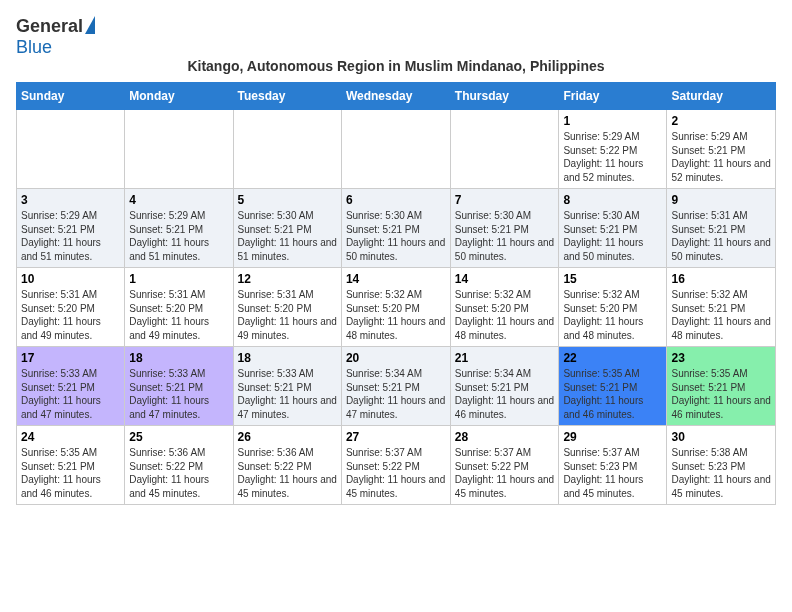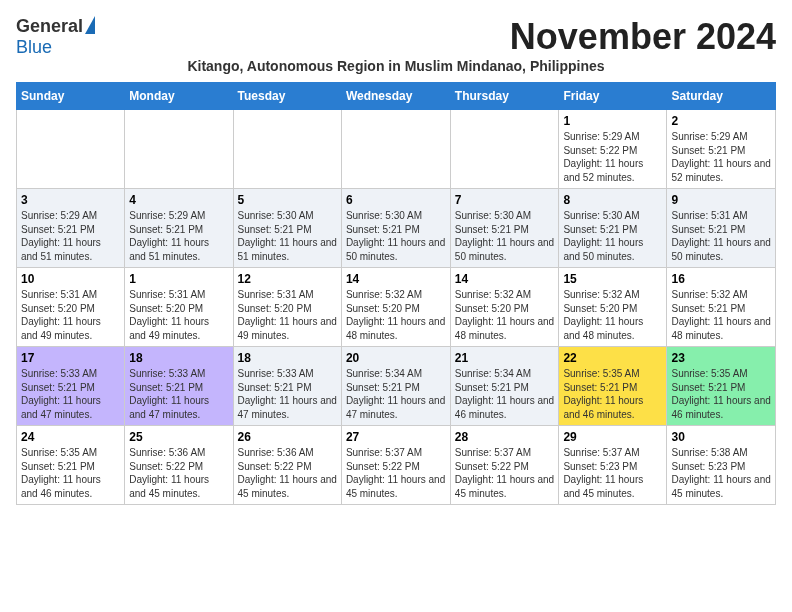--- a/index.html
+++ b/index.html
@@ -90,21 +90,20 @@
 <div class="header">
   <div class="logo">
     <div class="logo-text">
       <span class="logo-general">General</span>
       <div class="logo-triangle"></div>
     </div>
     <div style="display:flex;align-items:center;">
       <span class="logo-blue" style="font-size:18px;font-weight:normal;">Blue</span>
     </div>
   </div>
-  <div class="month-title">November 2024</div>
 </div>
 
 <div class="subtitle">Kitango, Autonomous Region in Muslim Mindanao, Philippines</div>
 
 <table class="calendar">
   <thead>
     <tr>
     <th>Sunday</th>
         <th>Monday</th>
         <th>Tuesday</th>
@@ -246,21 +245,21 @@
           <div class="day-info" style="white-space: pre-line;">Sunrise: 5:34 AM
 Sunset: 5:21 PM
 Daylight: 11 hours and 47 minutes.</div>
         </td>
         <td style="background: rgb(238, 242, 247);">
           <span class="day-num">21</span>
           <div class="day-info" style="white-space: pre-line;">Sunrise: 5:34 AM
 Sunset: 5:21 PM
 Daylight: 11 hours and 46 minutes.</div>
         </td>
-        <td style="background: #fde047; margin-left: 20px;">
+        <td style="background: #3b82f6; margin-left: 20px;">
           <span class="day-num">22</span>
           <div class="day-info" style="white-space: pre-line;">Sunrise: 5:35 AM
 Sunset: 5:21 PM
 Daylight: 11 hours and 46 minutes.</div>
         </td>
         <td style="background: #86efac;">
           <span class="day-num">23</span>
           <div class="day-info" style="white-space: pre-line;">Sunrise: 5:35 AM
 Sunset: 5:21 PM
 Daylight: 11 hours and 46 minutes.</div>

